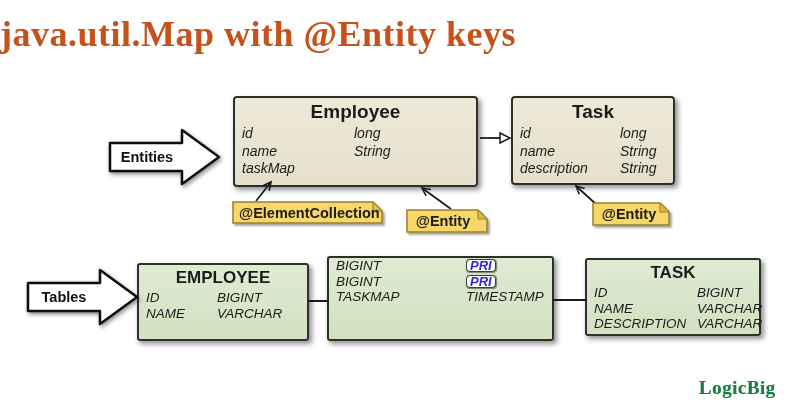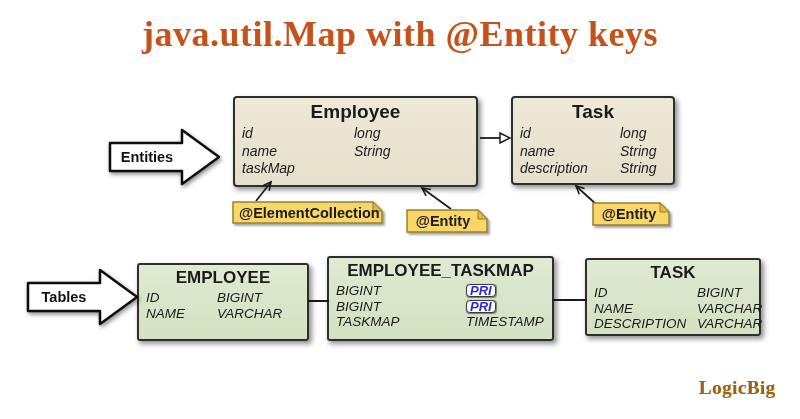--- a/index.html
+++ b/index.html
@@ -1,18 +1,18 @@
 <!DOCTYPE html>
 <html style="--title: #c5521b; --entity-fill: #eae5d2; --table-fill: #d8e5c9; --note-fill: #f8d667; --note-border: #97802f; --pri: #2b2bd6; --outline: #1a1a1a;"><head>
 <meta charset="utf-8">
 <style>
   html,body{margin:0;padding:0;background:#fff;}
   .canvas{position:relative;width:800px;height:419px;background:#ffffff;overflow:hidden;
           font-family:"Liberation Sans", sans-serif;color:#1b1b1b;}
-  .title{position:absolute;left:0;top:13px;width:800px;text-align:center;
+  .title{position:absolute;left:0;top:13px;width:800px;text-align:left;
          font-family:"Liberation Serif", serif;font-weight:bold;font-size:36px;
          color:var(--title,#c5521b);letter-spacing:.5px;}
   .svglayer{position:absolute;left:0;top:0;z-index:3;pointer-events:none;}
   .boxlayer{position:absolute;left:0;top:0;width:800px;height:419px;z-index:2;padding-left:20px;}
 
   .box{position:absolute;border:2px solid #2f2f2a;box-sizing:border-box;
        box-shadow:2.5px 3px 5px rgba(40,40,40,.5);}
   .entity{background:linear-gradient(#eee9d8,#e5e0cb);border-radius:4px;}
   .table{background:linear-gradient(#dfead2,#d2e1c1);border-radius:3px;}
   .box-title{text-align:center;font-weight:bold;}
@@ -22,21 +22,21 @@
   .row{display:grid;grid-template-columns:var(--c1) 1fr;}
   .entity .row{font-size:14px;line-height:17.6px;}
   .table .row{font-size:13.5px;line-height:15.6px;}
   .row3{display:grid;grid-template-columns:130px 58px 1fr;font-size:13.5px;line-height:15.6px;align-items:center;}
   .pri{display:inline-block;font-size:13px;font-weight:bold;color:var(--pri,#2b2bd6);
        background:#fdfdfd;border:1.5px solid #3a3a3a;border-radius:4px;padding:0 3px;
        line-height:11px;box-shadow:.5px .8px 1px rgba(0,0,0,.45);}
   .note-text{font-weight:bold;font-size:14.5px;fill:#1c1c1c;}
   .arrow-label{font-weight:bold;font-size:14.5px;fill:#111;}
   .watermark{position:absolute;left:699px;top:377px;font-family:"Liberation Serif", serif;
-       font-weight:bold;font-size:19px;color:#a16207;letter-spacing:.5px;
+       font-weight:bold;font-size:19px;color:#15803d;letter-spacing:.5px;
        text-shadow:1px 1px 0 #ffffff,-.5px -.5px 0 #b5b5b5;}
 </style>
 </head>
 <body>
 
 <div class="canvas" style="--title: #c5521b; --entity_fill: #eae5d2; --table_fill: #d8e5c9; --note_fill: #f8d667; --note_border: #97802f; --pri: #2b2bd6; --outline: #1a1a1a;">
 
   <div class="title">java.util.Map with @Entity keys</div>
 
   <div class="boxlayer">
@@ -84,21 +84,20 @@
           <span>BIGINT</span>
         </div>
         <div class="row">
           <span>NAME</span>
           <span>VARCHAR</span>
         </div>
       </div>
     </div>
 
     <div class="box table" style="left:327px;top:256px;width:227px;height:85px;">
-      <div class="box-title">EMPLOYEE_TASKMAP</div>
       <div class="rows">
         <div class="row3">
           <span>BIGINT</span>
           <span><span class="pri">PRI</span></span>
         </div>
         <div class="row3">
           <span>BIGINT</span>
           <span><span class="pri">PRI</span></span>
         </div>
         <div class="row3">

